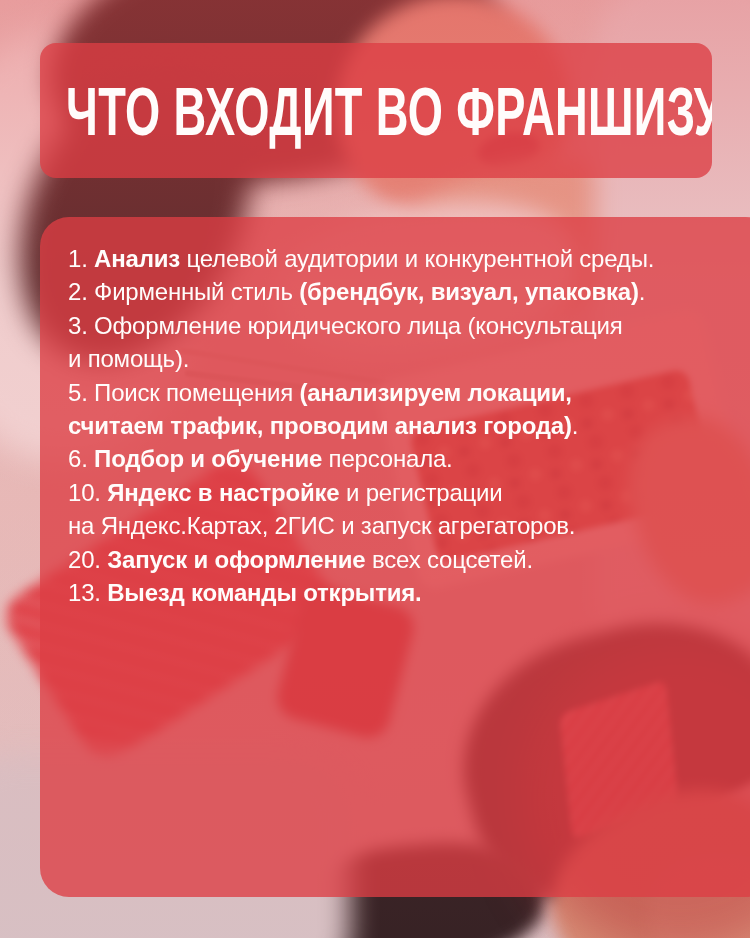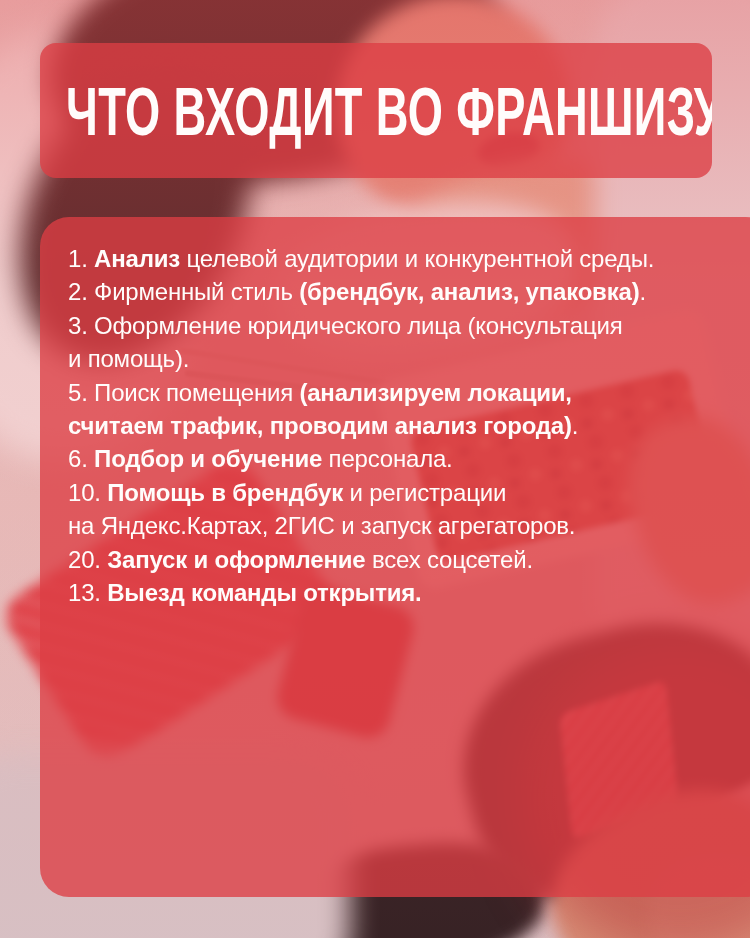--- a/index.html
+++ b/index.html
@@ -100,26 +100,26 @@
     <div class="wash"></div>
   </div>
 
   <div class="title-band">
     <h1>ЧТО ВХОДИТ ВО ФРАНШИЗУ?</h1>
   </div>
 
   <div class="content-panel">
     <ol class="franchise" id="franchise-list">
         <li><span class="num">1. </span><span class="seg bold">Анализ</span><span class="seg"> целевой аудитории и конкурентной среды.</span></li>
-        <li><span class="num">2. </span><span class="seg">Фирменный стиль </span><span class="seg bold">(брендбук, анализ, упаковка)</span><span class="seg">.</span></li>
+        <li><span class="num">2. </span><span class="seg">Фирменный стиль </span><span class="seg bold">(брендбук, визуал, упаковка)</span><span class="seg">.</span></li>
         <li><span class="num">3. </span><span class="seg">Оформление юридического лица (консультация
 и помощь).</span></li>
         <li><span class="num">5. </span><span class="seg">Поиск помещения </span><span class="seg bold">(анализируем локации,
 считаем трафик, проводим анализ города)</span><span class="seg">.</span></li>
         <li><span class="num">6. </span><span class="seg bold">Подбор и обучение</span><span class="seg"> персонала.</span></li>
-        <li><span class="num">10. </span><span class="seg bold">Помощь в брендбук</span><span class="seg"> и регистрации
+        <li><span class="num">10. </span><span class="seg bold">Яндекс в настройке</span><span class="seg"> и регистрации
 на Яндекс.Картах, 2ГИС и запуск агрегаторов.</span></li>
         <li><span class="num">20. </span><span class="seg bold">Запуск и оформление</span><span class="seg"> всех соцсетей.</span></li>
         <li><span class="num">13. </span><span class="seg bold">Выезд команды открытия.</span></li>
       </ol>
   </div>
 
 </div>
 
 </body></html>

